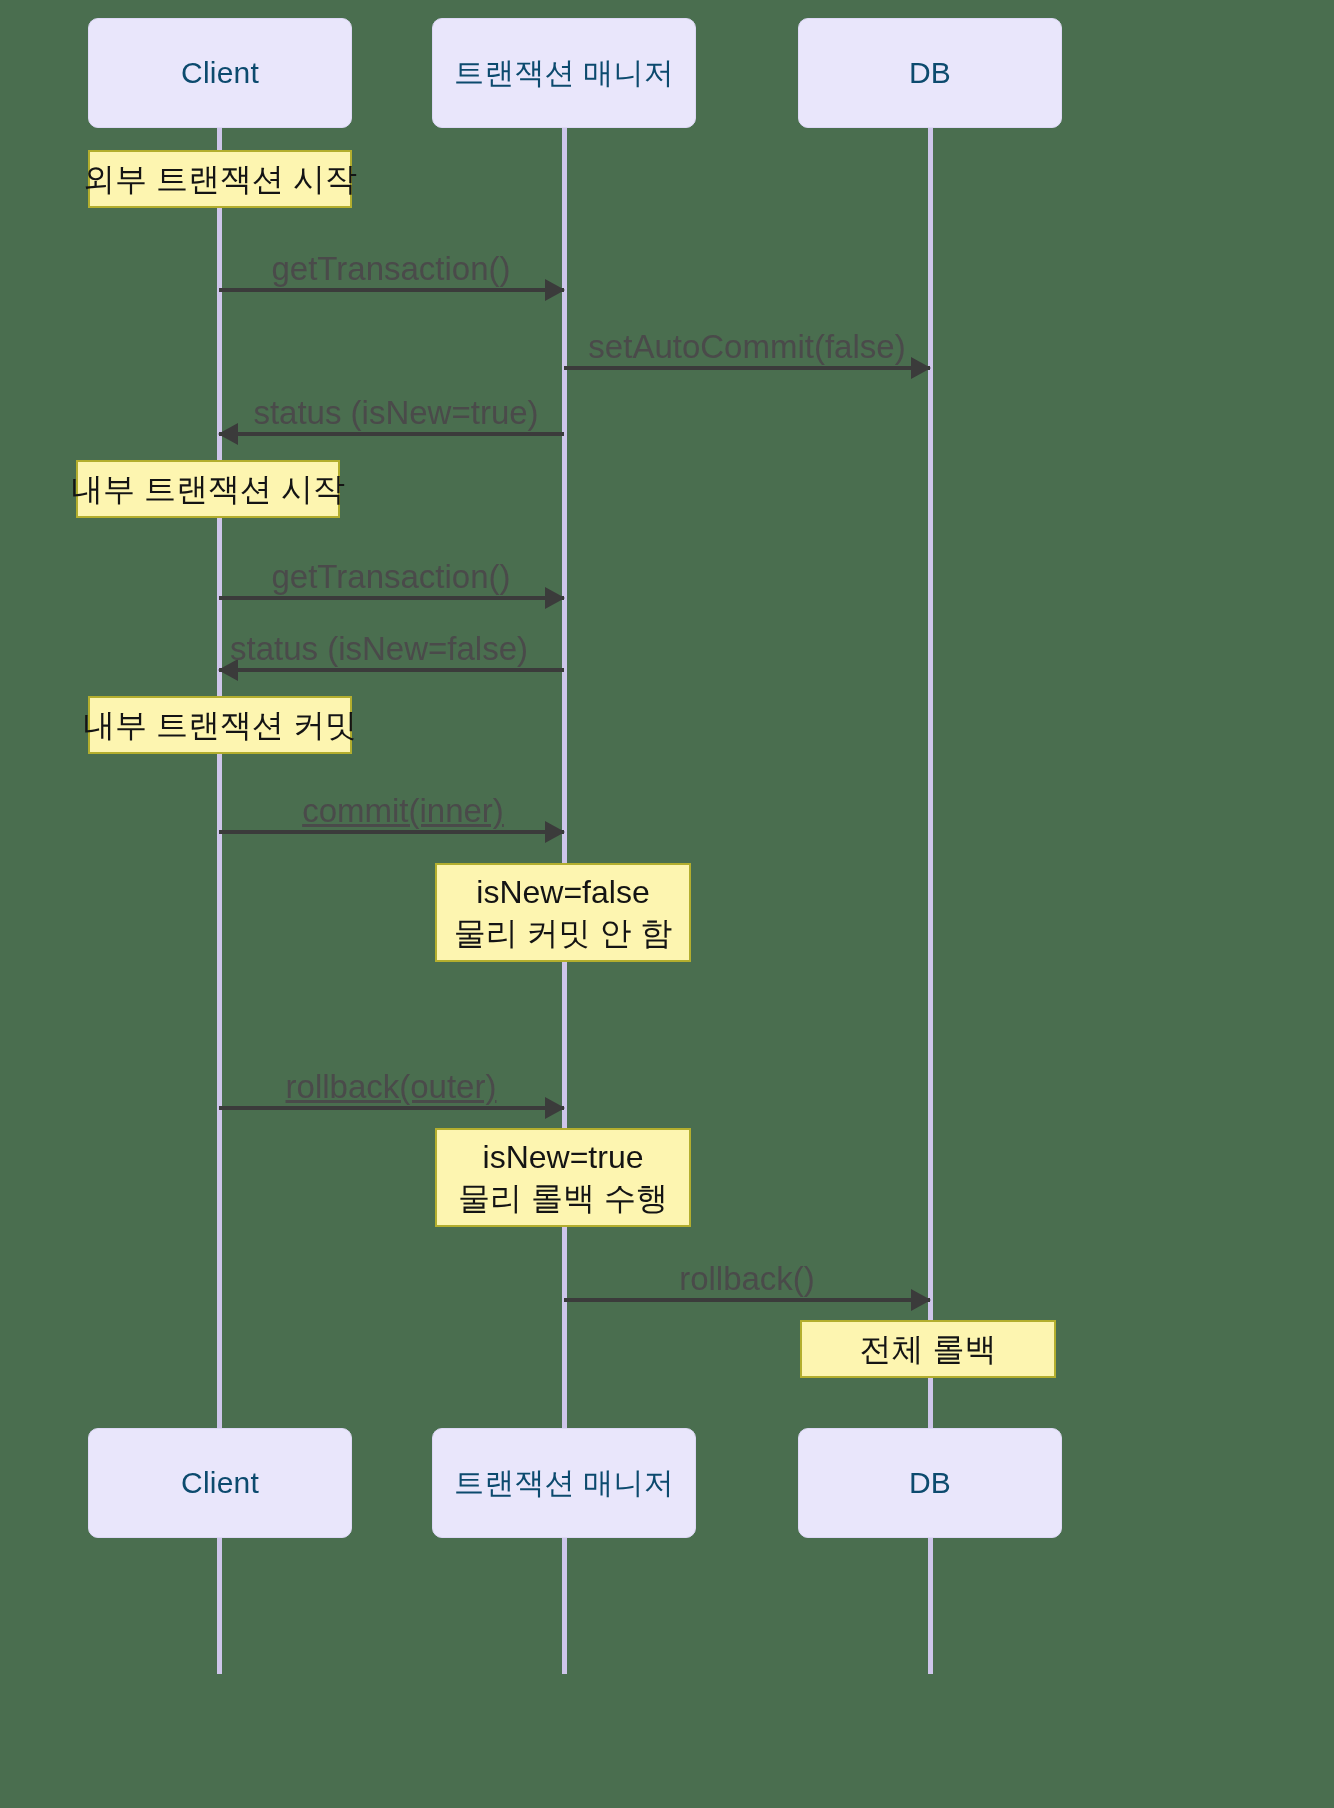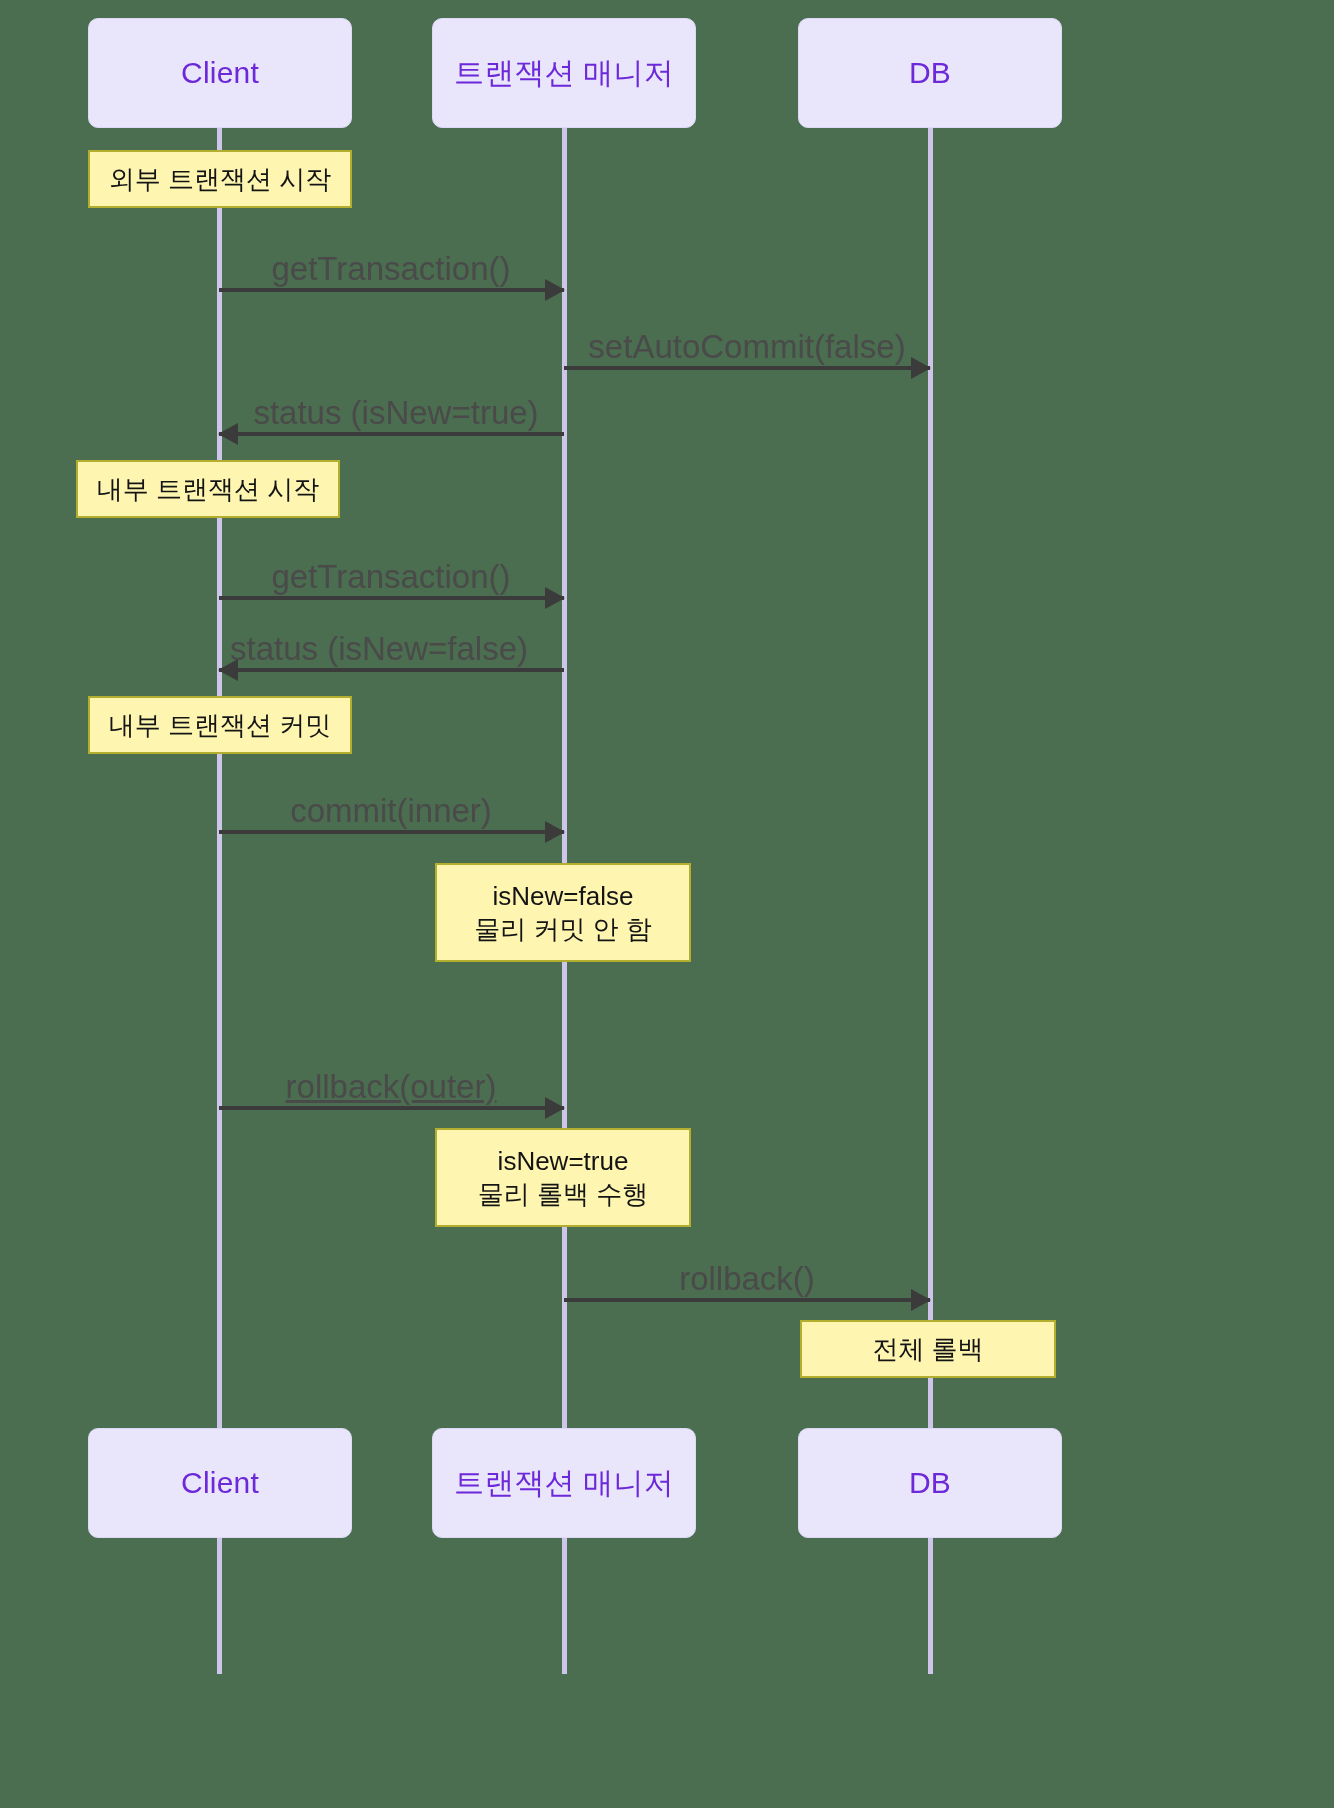--- a/index.html
+++ b/index.html
@@ -18,38 +18,38 @@
   
   .participant {
     position: absolute;
     box-sizing: border-box;
     background: #e9e6fb;
     border: 1px solid #ddd8f5;
     border-radius: 10px;
     display: flex;
     align-items: center;
     justify-content: center;
-    color: #6d28d9;
+    color: #0c4a6e;
     font-size: 30px;
     letter-spacing: .2px;
   }
   
   .lifeline {
     position: absolute;
     width: 5px;
     background: #cec6ea;
   }
   
   .note {
     position: absolute;
     box-sizing: border-box;
     background: #fdf5b0;
     border: 2px solid #b3ae2e;
     color: #141414;
-    font-size: 26px;
+    font-size: 32px;
     display: flex;
     flex-direction: column;
     align-items: center;
     justify-content: center;
     line-height: 1.26;
     padding: 4px 14px;
     white-space: nowrap;
   }
   .note .nline { display: block; }
   
@@ -142,21 +142,21 @@
     <div class="msg-label" style="left:160px; top:-38px;">status (isNew=false)</div>
   </div>
 
   <div class="note" style="left:88px; top:696px; width:264px; height:58px;">
     <span class="nline">내부 트랜잭션 커밋</span>
   </div>
 
   <div class="msg" style="left:219px; top:830px; width:345px;">
     <div class="msg-line" style="width:345px;"></div>
     <div class="arrow-head right"></div>
-    <div class="msg-label" style="left:172px; top:-38px;">commit(inner)</div>
+    <div class="msg-label" style="left:184px; top:-38px;text-decoration:underline;">commit(inner)</div>
   </div>
 
   <div class="note" style="left:435px; top:851px; width:256px; height:99px;margin-top:12px;">
     <span class="nline">isNew=false</span>
     <span class="nline">물리 커밋 안 함</span>
   </div>
 
 
   <div class="msg" style="left:219px; top:1106px; width:345px;">
     <div class="msg-line" style="width:345px;"></div>

